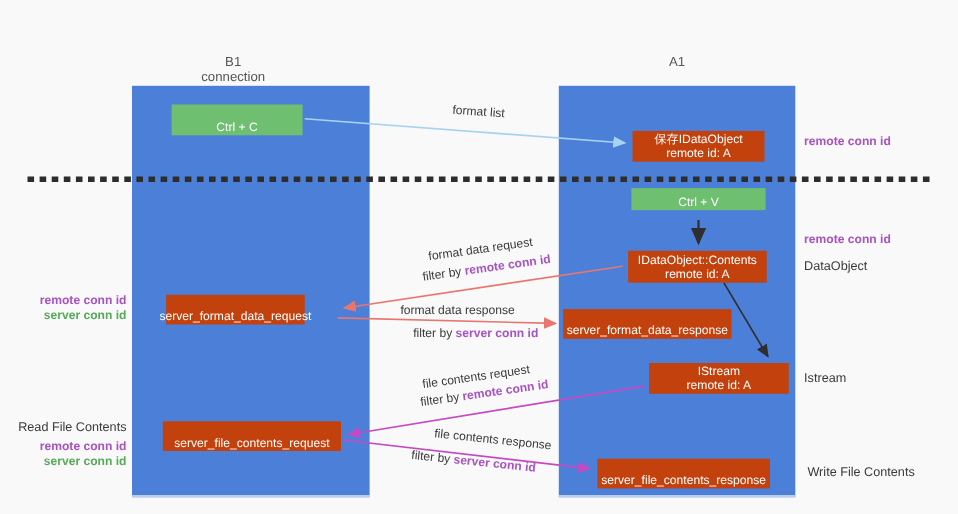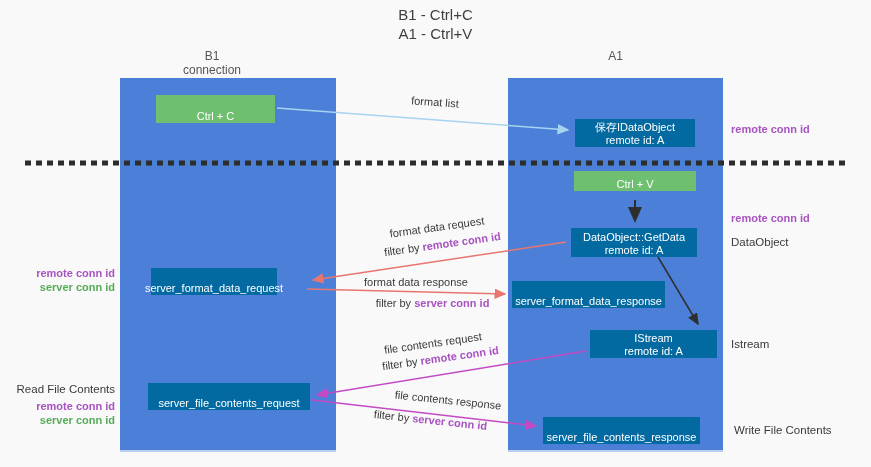--- a/index.html
+++ b/index.html
@@ -20,39 +20,35 @@
   .lane{
     background:#4c80d8;z-index:1;
     border-bottom:2px solid #b9cdec;
   }
   .arrows{position:absolute;left:0;top:0;z-index:2;pointer-events:none;}
   .box{
     z-index:3;display:flex;flex-direction:column;align-items:center;justify-content:flex-end;
     color:#fff;font-size:11px;line-height:13px;text-align:center;white-space:nowrap;
   }
   .green{background:#6fbf70;}
-  .orange{background:#0369a1;}
+  .orange{background:#c2410c;}
   .lbl{z-index:4;font-size:11px;line-height:13px;white-space:nowrap;}
   .lbl.center{text-align:center;}
   .lbl.rightalign{text-align:right;}
   .purple{color:#a854c0;font-weight:bold;}
   .greentxt{color:#57ab58;font-weight:bold;}
   .dark{color:#3a3a3a;}
   .filter-key{color:#a854c0;font-weight:bold;}
   .pre{white-space:pre;}
 </style>
 </head>
 <body>
 
 <div class="stage">
 
-  <div class="abs title">
-    <div>B1 - Ctrl+C</div>
-    <div>A1 - Ctrl+V</div>
-  </div>
 
   <div class="abs lane-header" style="left:104px;top:49px;width:216px;">
     <div>B1</div>
     <div>connection</div>
   </div>
   <div class="abs lane-header" style="left:508px;top:49px;width:215px;">
     <div>A1</div>
   </div>
 
   <div class="abs lane" style="left:120px;top:78px;width:216px;height:372px;"></div>
@@ -90,21 +86,21 @@
   <div class="abs box orange" style="left:575px;top:119px;width:120px;height:28px;">
     <div>保存IDataObject</div>
     <div>remote id: A</div>
   </div>
 
   <div class="abs box green" style="left:574px;top:171px;width:122px;height:20px;">
     <div>Ctrl + V</div>
   </div>
 
   <div class="abs box orange" style="left:571px;top:228px;width:126px;height:29px;">
-    <div>DataObject::GetData</div>
+    <div>IDataObject::Contents</div>
     <div>remote id: A</div>
   </div>
 
   <div class="abs box orange" style="left:151px;top:268px;width:126px;height:27px;">
     <div>server_format_data_request</div>
   </div>
 
   <div class="abs box orange" style="left:512px;top:281px;width:153px;height:27px;">
     <div>server_format_data_response</div>
   </div>

